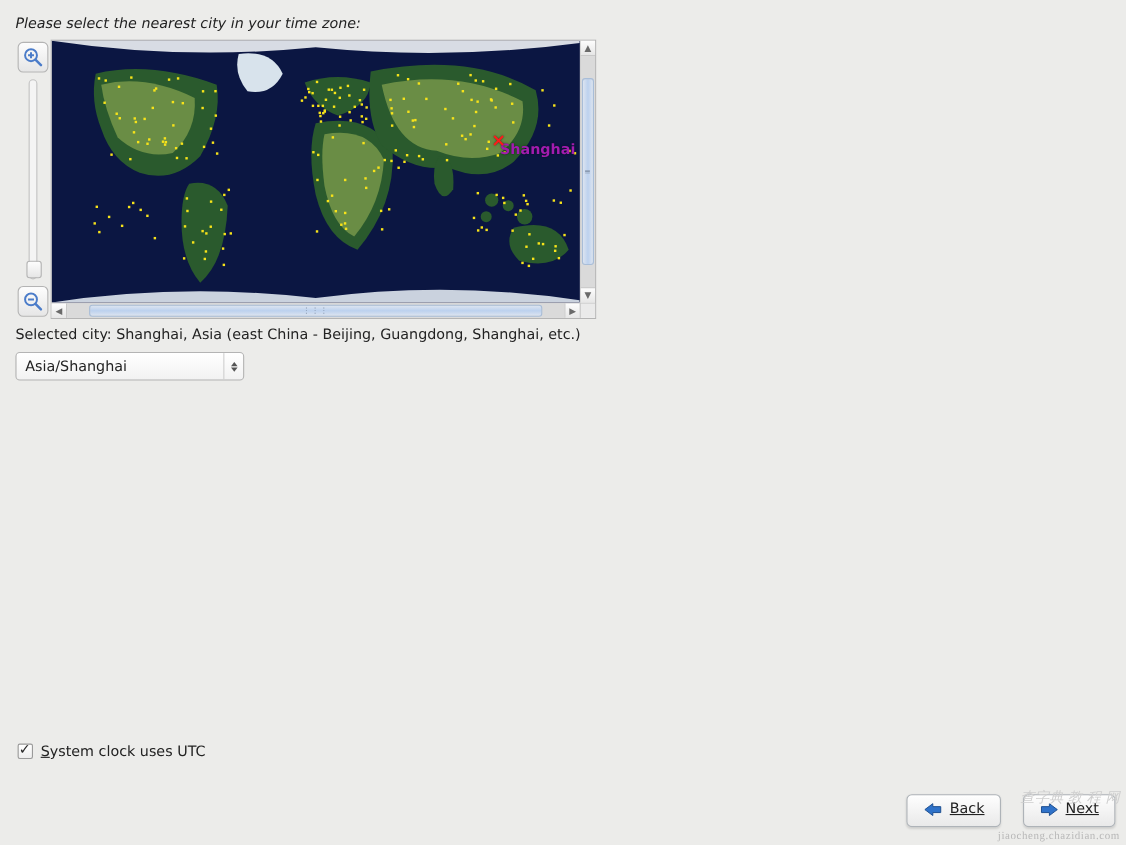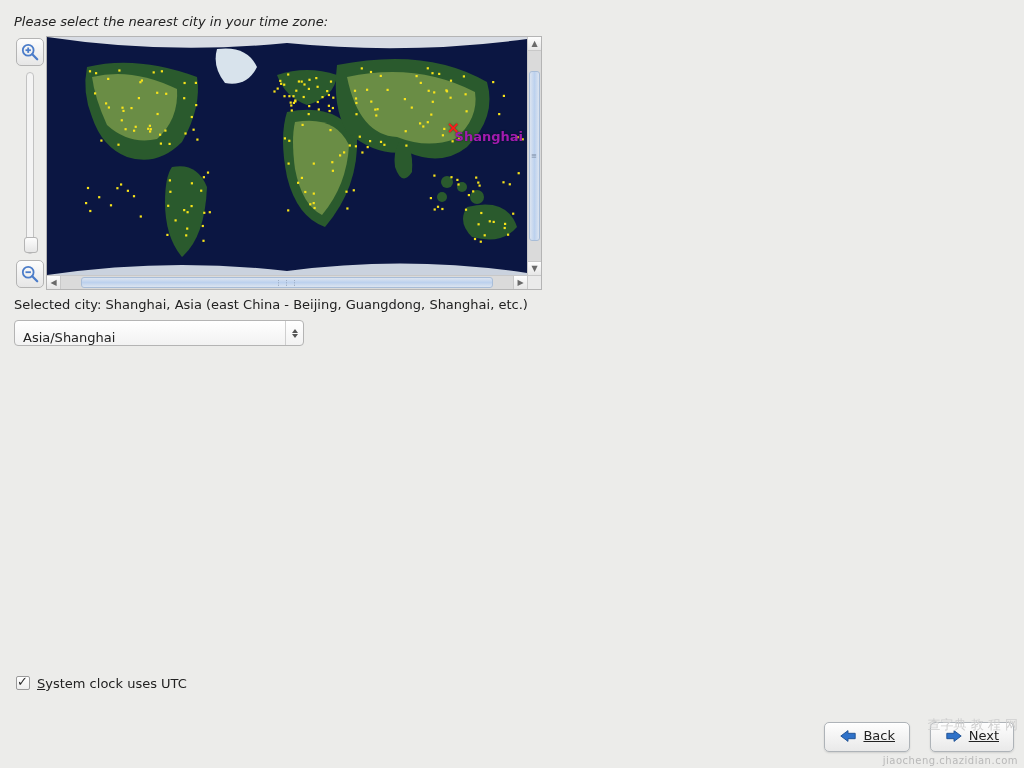--- a/index.html
+++ b/index.html
@@ -148,25 +148,25 @@
     font-weight:bold;
   }
   
   .selected-city {
     position:absolute;
     left:14px; top:297px;
   }
   .tz-combo {
     position:absolute;
     left:14px; top:320px;
-    width:290px; height:26px;
+    width:208px; height:26px;
     border:1px solid #b4b4b4;
     border-radius:4px;
     background: linear-gradient(#ffffff,#f2f2f2);
-    display:flex; align-items:flex-end;
+    display:flex; align-items:center;
     padding-left:8px;
     cursor:pointer;
     box-shadow: 0 1px 0 #fff inset;
   }
   .tz-combo .spinner {
     margin-left:auto;
     width:18px; height:100%;
     border-left:1px solid #cfcfcf;
     display:flex; flex-direction:column;
     align-items:center; justify-content:center;
@@ -207,22 +207,22 @@
     background:linear-gradient(#fefefe,#e9e9e9);
     box-shadow: 0 1px 2px rgba(0,0,0,.12), inset 0 1px 0 #fff;
     display:flex; align-items:flex-end; gap:6px;
     cursor:pointer;
     font-size:13px;
   }
   .nav-btn.back { right:114px; }
   .nav-btn.next { right:10px; }
   .arrow-svg { width:18px; height:14px; display:block; }
   
-  .wm { position:absolute; right:6px; bottom:2px; font-size:10px; color:#b8b8b8; letter-spacing:.5px;}
-  .wm2 { position:absolute; right:6px; bottom:34px; font-size:13px; color:#cfcfcf; }
+  .wm { position:absolute; right:6px; bottom:2px; font-size:10px; color:#b8b8b8; letter-spacing:.5px;font-family:Liberation Serif, serif;}
+  .wm2 { position:absolute; right:6px; bottom:34px; font-size:13px; color:#cfcfcf;font-style:italic; }
 </style>
 </head>
 <body>
 
 <div class="prompt">Please select the nearest city in your time zone:</div>
 
 <div class="map-widget">
   <div class="map-row">
 
     <div class="zoom-col">

